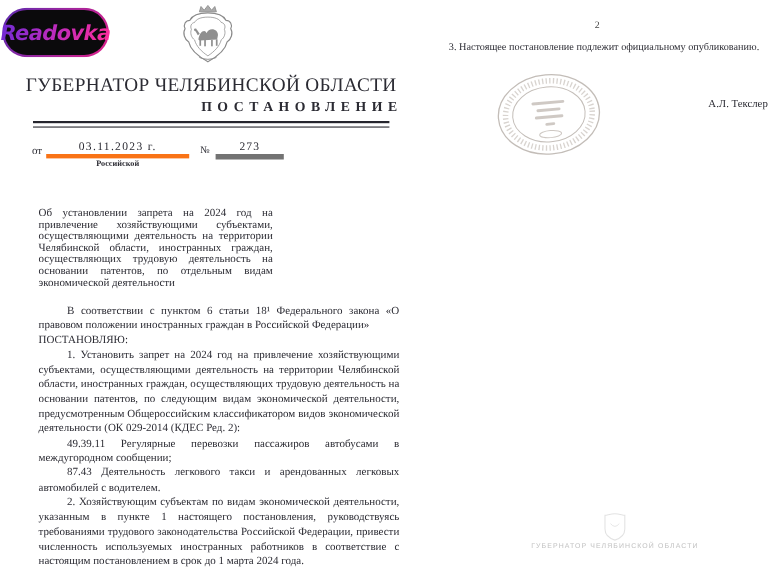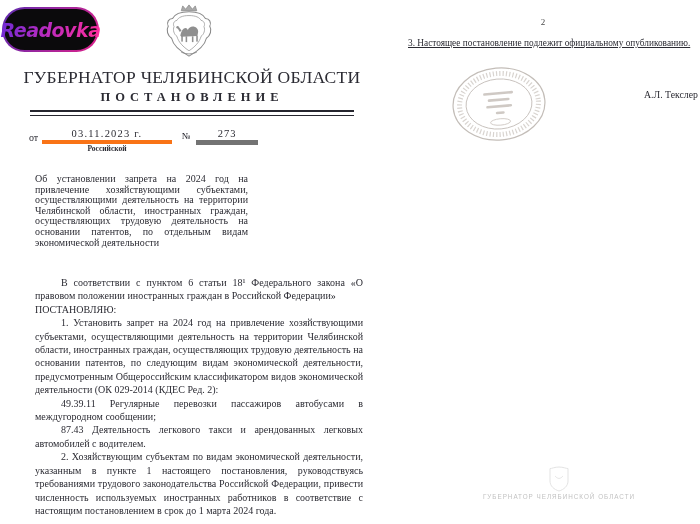--- a/index.html
+++ b/index.html
@@ -36,21 +36,21 @@
   
   .page1 { left: 0; top: 0; width: 380px; height: 524px; }
   .coat { left: 160px; top: 3px; width: 58px; height: 56px; }
   .org-name {
     left: 18px; top: 67px; width: 348px;
     text-align: center; font-size: 17.5px; font-weight: 500;
     letter-spacing: 0.3px; white-space: nowrap;
   }
   .doc-type {
     left: 18px; top: 90px; width: 348px;
-    text-align: center; font-size: 12.5px; font-weight: bold;
+    text-align: right; font-size: 12.5px; font-weight: bold;
     letter-spacing: 5px;
   }
   .double-rule {
     left: 30px; top: 110px; width: 324px; height: 6px;
     border-top: 2.5px solid #26262e;
     border-bottom: 1.5px solid #26262e;
   }
   .date-row { left: 0; top: 128px; width: 380px; height: 16px; font-size: 10.5px; }
   .date-prefix { position: absolute; left: 29px; top: 4px; font-size: 10px; }
   .date-line {
@@ -62,41 +62,41 @@
   .num-line {
     position: absolute; left: 196px; top: 0; width: 62px;
     border-bottom: 5px solid #737373; text-align: center;
     letter-spacing: 1px; padding-bottom: 1px;
   }
   .city {
     left: 42px; top: 144px; width: 130px; text-align: center;
     font-size: 7.5px; font-weight: bold;
   }
   .subject {
-    left: 35px; top: 174px; width: 213px;
+    left: 35px; top: 189px; width: 213px;
     font-size: 10px; line-height: 10.6px; text-align: justify;
   }
   .body-block {
     left: 35px; top: 276px; width: 328px;
     font-size: 10px; line-height: 13.4px; text-align: justify;
   }
   .body-block p { text-indent: 26px; }
   .body-block p.no-indent { text-indent: 0; }
 
   
   .page2 { left: 380px; top: 0; width: 320px; height: 524px; }
   .page-num {
     left: 535px; top: 17px; width: 16px; text-align: center;
     font-size: 9px; color: #4a4a4a;
   }
   .body2 {
     left: 408px; top: 36px; width: 290px;
     font-size: 9.3px; line-height: 14px;
   }
-  .body2 p { white-space: nowrap; text-decoration: underline; }
+  .body2 p { white-space: nowrap; }
   .stamp-wrap { left: 449px; top: 64px; width: 100px; height: 80px;
     transform: rotate(-5deg); opacity: 0.85; }
   .signer {
     left: 598px; top: 89px; width: 100px; text-align: right;
     font-size: 9.8px;
   }
   .footer-emblem { left: 547px; top: 466px; width: 24px; height: 26px; opacity: .55; }
   .footer-caption {
     left: 459px; top: 493px; width: 200px; text-align: center;
     font-family: "Liberation Sans", sans-serif;

